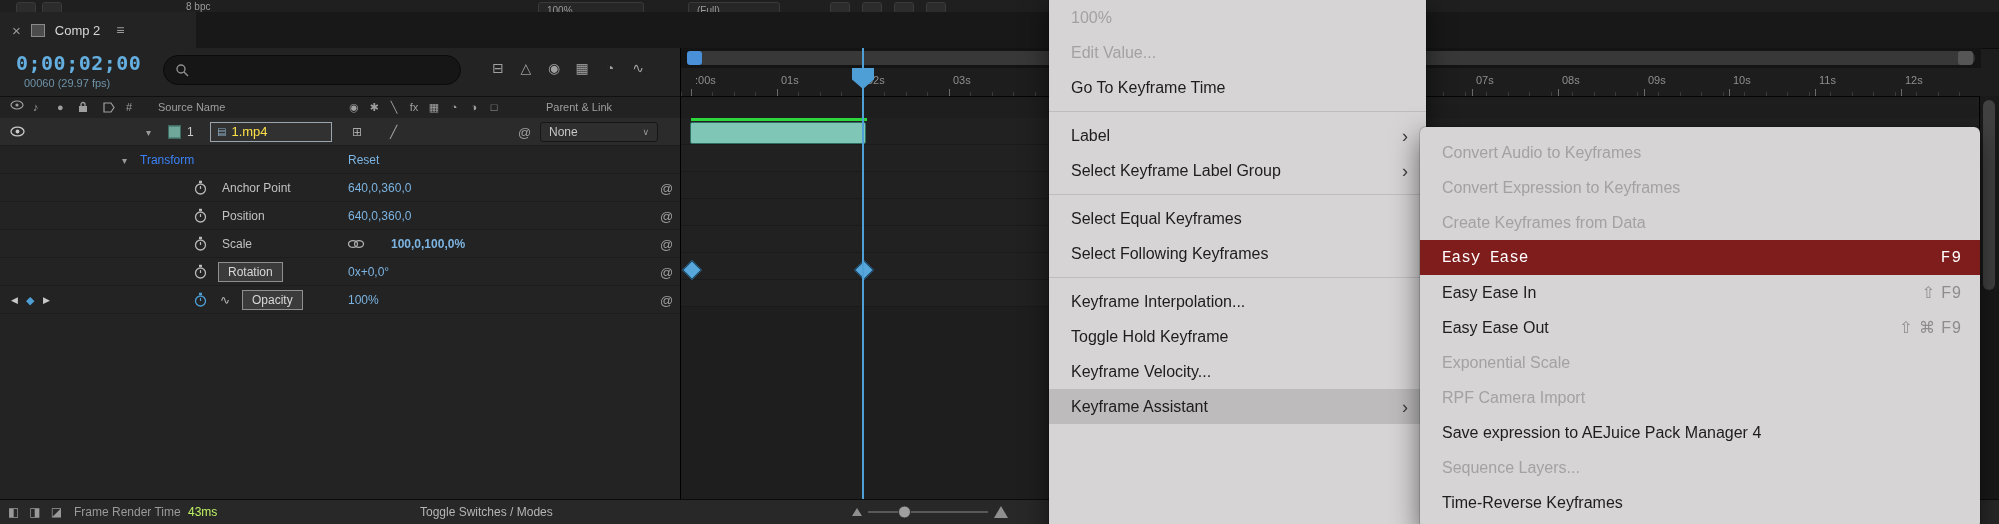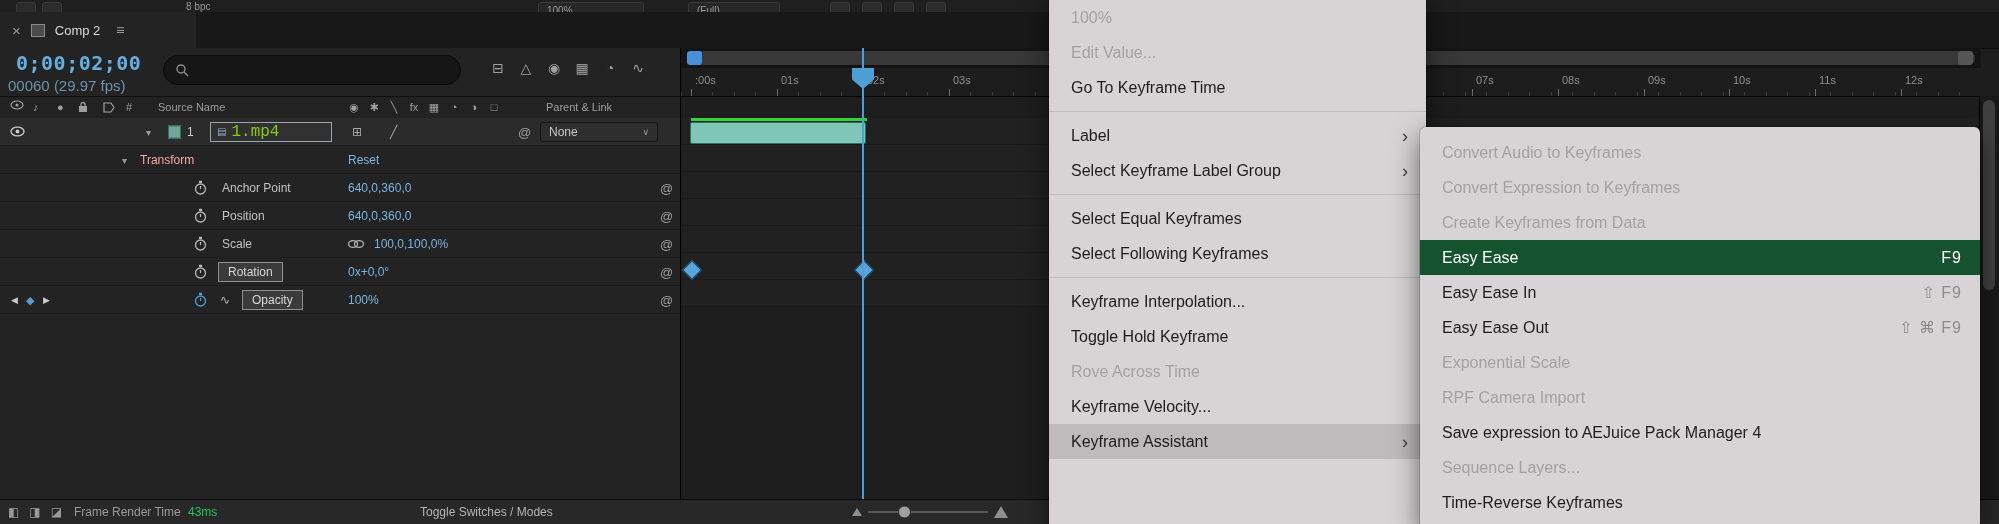--- a/index.html
+++ b/index.html
@@ -17,55 +17,55 @@
   .tab-bar{position:absolute;left:0;top:12px;width:100%;height:36px;background:#181818;border-bottom:1px solid #0d0d0d;}
   .tab{position:absolute;left:0;top:0;height:36px;width:196px;background:#232323;display:flex;align-items:center;gap:10px;padding:0 12px;box-sizing:border-box;}
   .tab-close{color:#9a9a9a;font-size:15px;line-height:1;}
   .comp-icon{width:12px;height:11px;background:#4c4c4c;border:1px solid #8a8a8a;display:inline-block;}
   .tab-title{color:#d8d8d8;font-size:13px;}
   .tab-menu{color:#9a9a9a;font-size:14px;margin-left:6px;}
 
   
   .left-panel{position:absolute;left:0;top:48px;width:680px;height:452px;background:#232323;}
   .timecode{position:absolute;left:16px;top:3px;color:#64AFE0;font-family:"DejaVu Sans Mono",monospace;font-size:20px;font-weight:700;letter-spacing:.5px;}
-  .frames-info{position:absolute;left:8px;top:29px;color:#6E93A8;font-size:15px;text-align:center;}
+  .frames-info{position:absolute;left:24px;top:29px;color:#6E93A8;font-size:11px;text-align:center;}
   .search-box{position:absolute;left:163px;top:7px;width:298px;height:30px;background:#161616;border:1px solid #0b0b0b;border-radius:15px;display:flex;align-items:center;padding:0 11px;box-sizing:border-box;}
   .tl-options{position:absolute;left:490px;top:12px;display:flex;gap:12px;color:#9f9f9f;font-size:14px;}
   .tl-options span{display:inline-block;width:16px;text-align:center;}
 
   .col-header{position:absolute;left:0;top:48px;width:100%;height:22px;background:#222;border-top:1px solid #101010;border-bottom:1px solid #0e0e0e;font-size:11px;color:#9f9f9f;}
   .col-header > *{position:absolute;top:4px;}
   .switch-icons{display:flex;gap:6px;font-size:11px;}
   .switch-icons span{display:inline-block;width:14px;text-align:center;}
 
   .rows{position:absolute;left:0;top:70px;width:100%;}
   .row{position:relative;height:27px;border-bottom:1px solid #1c1c1c;font-size:12px;color:#c2c2c2;}
   .row > *{position:absolute;top:50%;transform:translateY(-50%);}
   .row-layer{background:#2b2b2b;}
   .eye{left:10px;}
   .chev{color:#9a9a9a;font-size:10px;}
   .label-swatch{left:168px;width:11px;height:11px;background:#6FA79B;border:1px solid #3c6b60;}
   .layer-index{left:187px;color:#cccccc;}
   .name-box{left:210px;width:122px;height:20px;background:#313131;border:1px solid #9aa5ad;display:flex;align-items:center;gap:5px;padding:0 6px;box-sizing:border-box;}
   .footage-icon{color:#8fb0c6;font-size:10px;}
-  .layer-name{color:#84cc16;font-size:16px;font-family:Liberation Mono, monospace;}
+  .layer-name{color:#fde047;font-size:13px;}
   .sw1{left:352px;color:#a8a8a8;}
   .sw2{left:390px;color:#a8a8a8;}
   .pickwhip{left:660px;color:#9f9f9f;font-size:13px;}
   .pickwhip-layer{left:518px;color:#9f9f9f;font-size:13px;}
   .parent-dd{left:540px;width:118px;height:20px;background:#2e2e2e;border:1px solid #161616;border-radius:3px;display:flex;align-items:center;justify-content:space-between;padding:0 8px;box-sizing:border-box;color:#c8c8c8;}
   .parent-dd .dd-chev{font-size:9px;color:#9a9a9a;}
   .reset{left:348px;color:#7CB4E2;}
-  .group-name{left:140px;color:#fca5a5;}
+  .group-name{left:140px;color:#3b82f6;}
   .stopwatch{left:194px;}
   .prop-name{left:222px;}
   .prop-name.boxed{left:218px;background:#3b3b3b;border:1px solid #8f8f8f;padding:2px 9px;color:#d8d8d8;}
   .prop-name.boxed-op{left:242px;background:#3b3b3b;border:1px solid #8f8f8f;padding:2px 9px;color:#d8d8d8;}
   .prop-value{left:348px;color:#7CB4E2;}
-  .prop-value.shift{left:374px;}
+  .prop-value.shift{left:391px;font-weight:bold;}
   .link-icon{left:347px;}
   .graph-icon{left:220px;color:#b9b9b9;font-size:12px;}
   .kf-nav-prev{left:11px;color:#c9c9c9;font-size:9px;}
   .kf-nav-cur{left:26px;color:#4E9FD6;font-size:11px;}
   .kf-nav-next{left:43px;color:#c9c9c9;font-size:9px;}
 
   
   .timeline{position:absolute;left:680px;top:48px;width:1300px;height:452px;background:#1e1e1e;border-left:1px solid #000;overflow:hidden;}
   .nav-bar{position:absolute;left:0;top:0;width:100%;height:20px;background:#141414;border-bottom:1px solid #000;}
   .nav-thumb{position:absolute;left:6px;right:6px;top:3px;height:14px;background:#383838;border-radius:7px;}
@@ -88,38 +88,38 @@
 
   
   .v-scroll{position:absolute;right:0;top:96px;width:19px;height:428px;background:#191919;border-left:1px solid #000;}
   .v-thumb{position:absolute;left:3px;top:4px;width:12px;height:190px;background:#414141;border-radius:6px;}
 
   
   .bottom-bar{position:absolute;left:0;bottom:0;width:100%;height:24px;background:#282828;border-top:1px solid #0b0b0b;font-size:12px;color:#9a9a9a;}
   .bottom-bar > *{position:absolute;top:50%;transform:translateY(-50%);}
   .pane-icons{left:8px;display:flex;gap:10px;font-size:12px;}
   .frt-label{left:74px;color:#9a9a9a;}
-  .frt-value{left:188px;color:#22c55e;}
+  .frt-value{left:188px;color:#bef264;}
   .toggle-sw{left:420px;color:#b5b5b5;}
   .mtn-small{left:852px;width:0;height:0;border-left:5px solid transparent;border-right:5px solid transparent;border-bottom:8px solid #8f8f8f;}
   .zoom-track{left:868px;width:120px;height:2px;background:#585858;}
   .zoom-handle{left:898px;width:11px;height:11px;border-radius:50%;background:#a0a0a0;border:1px solid #2e2e2e;}
   .mtn-big{left:994px;width:0;height:0;border-left:7px solid transparent;border-right:7px solid transparent;border-bottom:12px solid #8f8f8f;}
 
   
   .menu{position:absolute;background:#d6d4d5;border-radius:6px;
     box-shadow:0 10px 28px rgba(0,0,0,.55),0 0 0 1px rgba(0,0,0,.14);
     padding:8px 0;box-sizing:border-box;}
   .context-menu{left:1049px;top:-8px;width:377px;height:600px;z-index:20;}
   .submenu{left:1420px;top:127px;width:560px;height:401px;z-index:21;}
   .menu-item{height:35px;display:flex;align-items:center;padding:0 18px 0 22px;font-size:16px;color:#1d1d1d;}
   .menu-label{flex:1;white-space:nowrap;}
   .menu-item.disabled{color:#a3a1a2;}
   .menu-item.highlighted{background:#bdbbbc;}
-  .menu-item.selected{background:#14532d;color:#fff;}
+  .menu-item.selected{background:#7f1d1d;color:#fff;font-family:Liberation Mono, monospace;}
   .menu-item.selected .menu-shortcut{color:#fff;}
   .menu-sep{height:1px;background:#bfbdbe;margin:6px 0;}
   .menu-shortcut{color:#8e8c8d;margin-left:24px;white-space:nowrap;letter-spacing:1px;}
   .menu-arrow{color:#3c3c3c;font-size:18px;margin-left:12px;line-height:1;}
 
   svg{display:block;}
 </style>
 </head>
 <body>
 
@@ -393,23 +393,20 @@
       <div class="menu-item">
         <span class="menu-label">Select Following Keyframes</span>
       </div>
       <div class="menu-sep"></div>
       <div class="menu-item">
         <span class="menu-label">Keyframe Interpolation...</span>
       </div>
       <div class="menu-item">
         <span class="menu-label">Toggle Hold Keyframe</span>
       </div>
-      <div class="menu-item disabled">
-        <span class="menu-label">Rove Across Time</span>
-      </div>
       <div class="menu-item">
         <span class="menu-label">Keyframe Velocity...</span>
       </div>
       <div class="menu-item highlighted">
         <span class="menu-label">Keyframe Assistant</span>
         <span class="menu-arrow">›</span>
       </div>
     </div>
 
   <div class="menu submenu" id="submenu">

